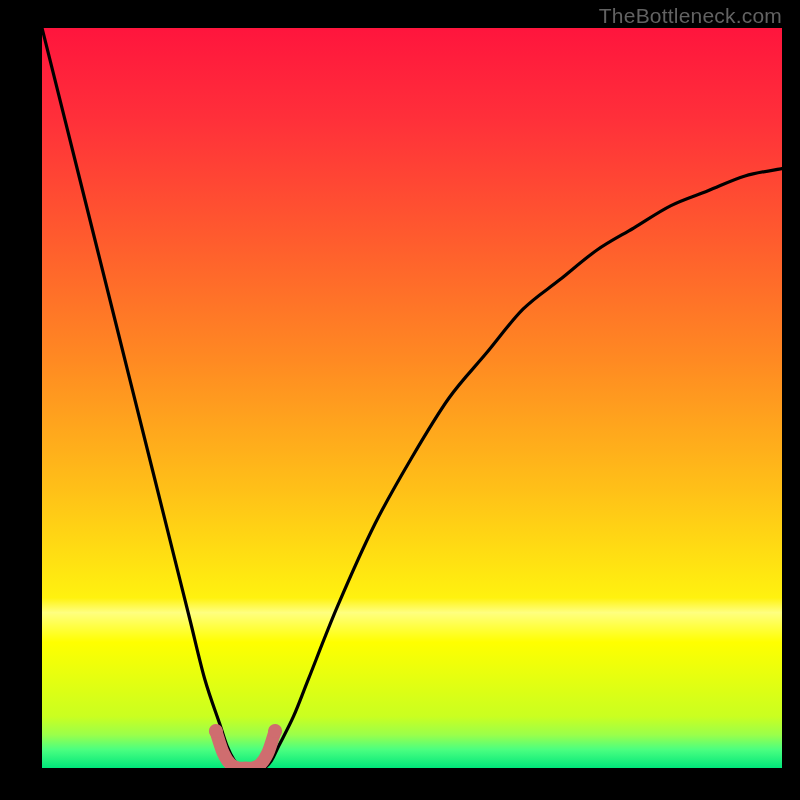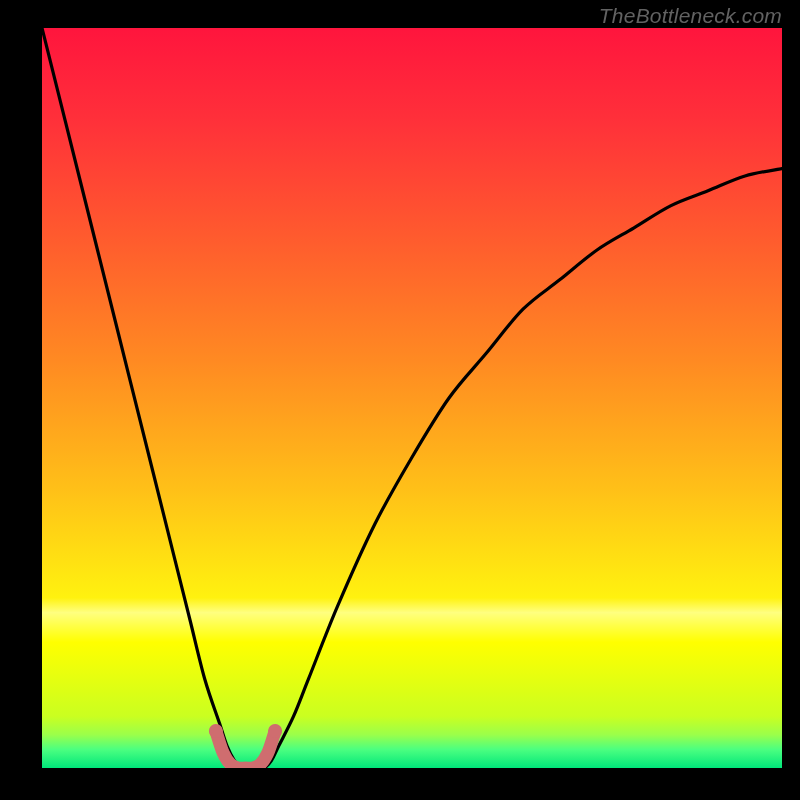--- a/index.html
+++ b/index.html
@@ -10,21 +10,20 @@
     background: #000;
     overflow: hidden;
   }
   .frame {
     position: absolute;
     left: 0;
     top: 0;
     width: 800px;
     height: 766px;
     background: #000;
-    font-style: italic;
   }
   .plot-area {
     position: absolute;
     left: 42px;
     top: 28px;
     width: 740px;
     height: 740px;
     overflow: hidden;
   }
   .gradient {

